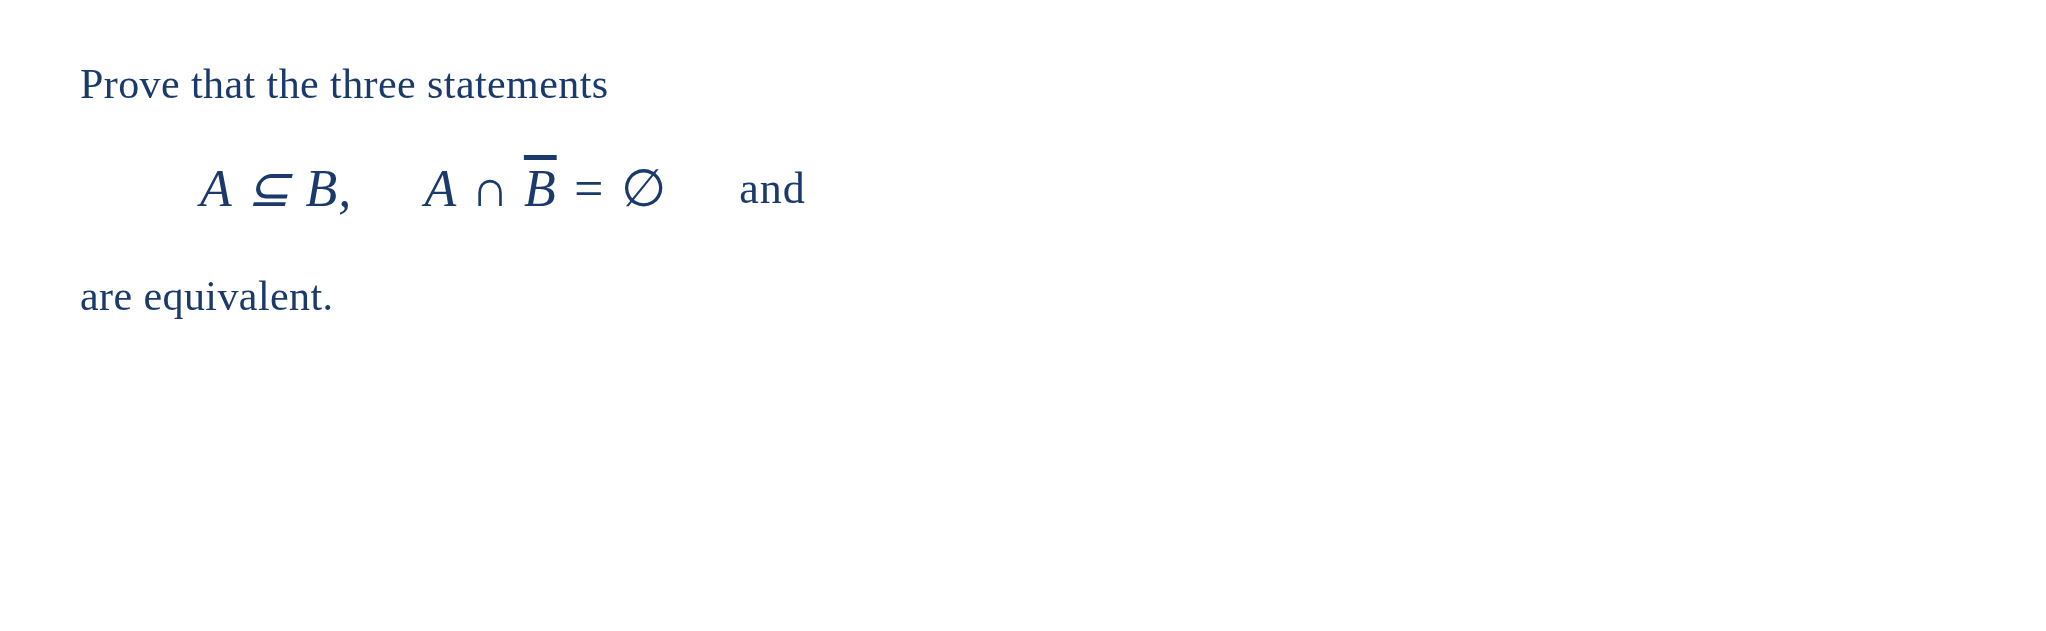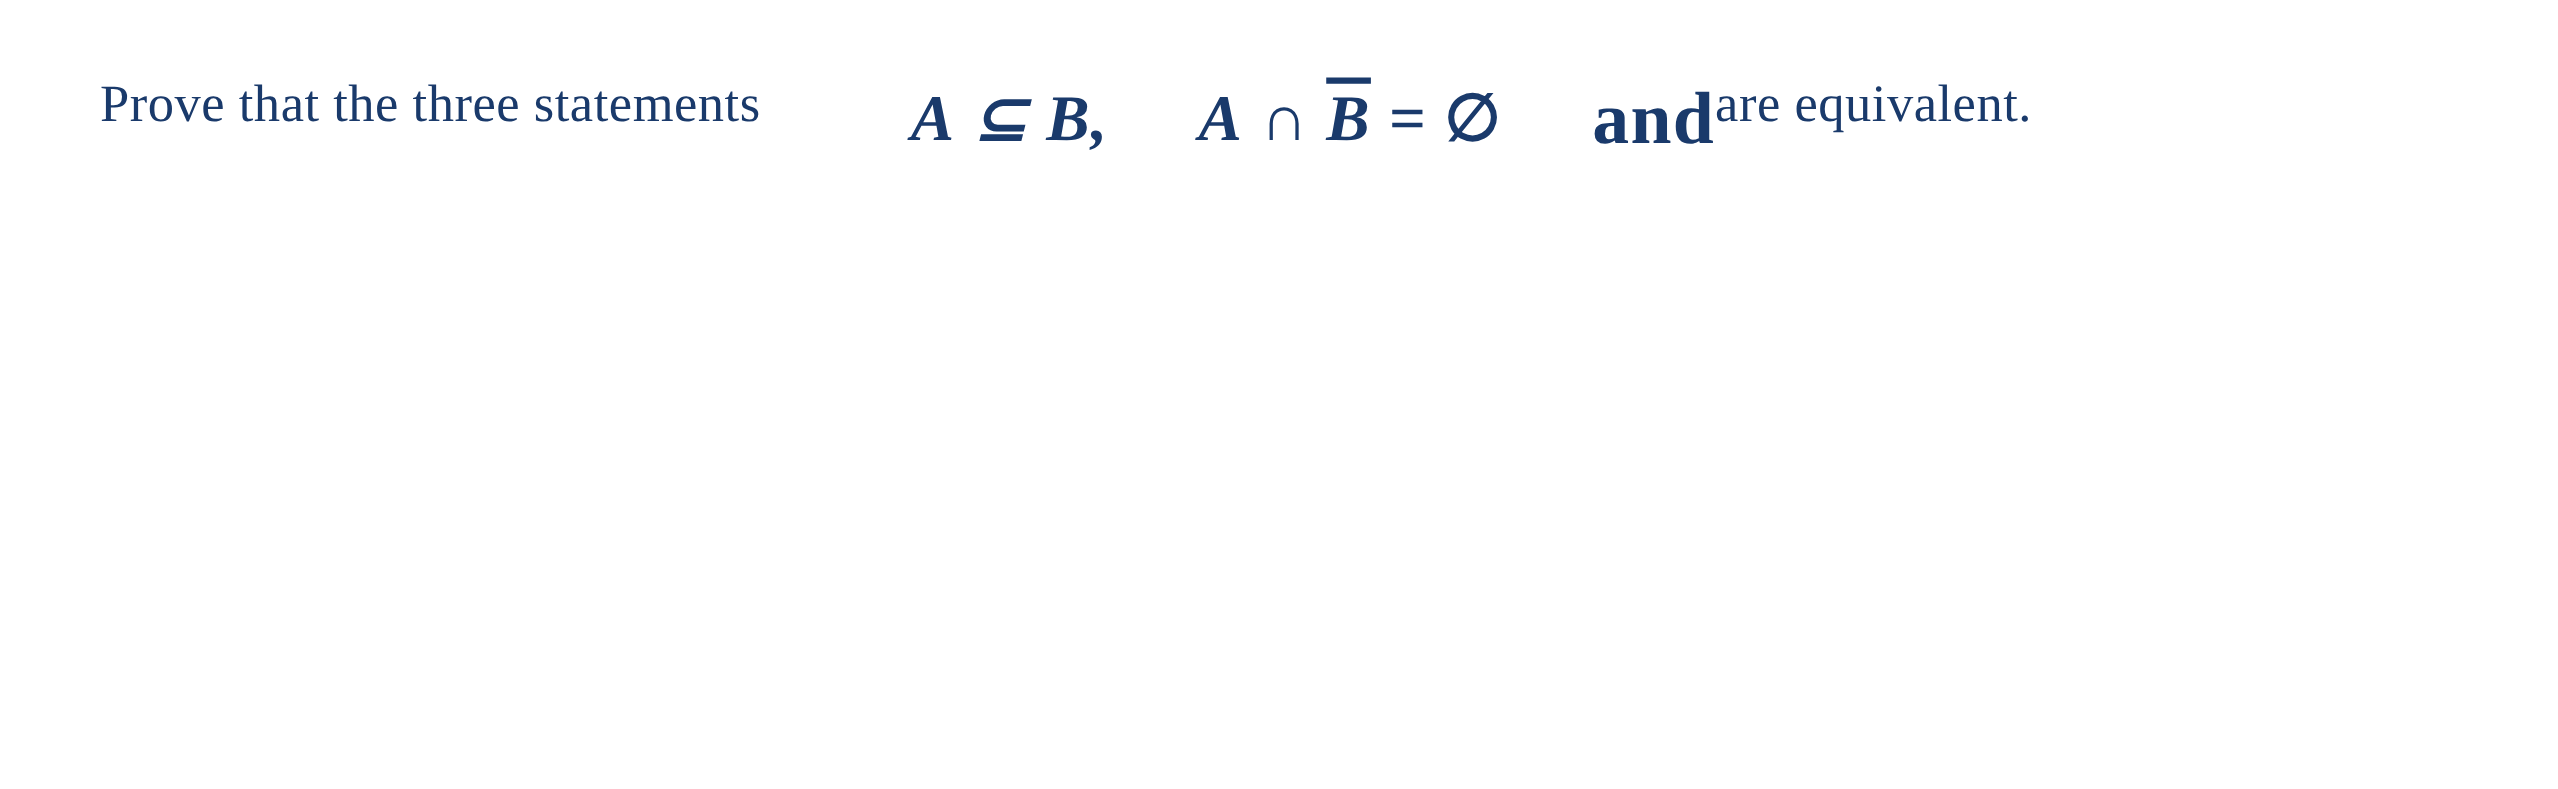--- a/index.html
+++ b/index.html
@@ -14,50 +14,50 @@
       height: 631px;
       display: flex;
       align-items: flex-start;
       justify-content: flex-start;
       padding: 60px 80px;
       font-family: "Times New Roman", Times, serif;
     }
 
     .content {
       display: flex;
-      flex-direction: row;
+      flex-direction: column;
       gap: 0;
     }
 
     .line-intro {
       font-size: 42px;
       color: #1a3a6b;
       font-style: normal;
       margin-bottom: 50px;
       letter-spacing: 0.01em;
     }
 
     .math-line {
       font-size: 52px;
       color: #1a3a6b;
       font-style: italic;
       padding-left: 120px;
-      margin-bottom: 54px;
+      margin-bottom: 28px;
       display: flex;
       align-items: center;
       gap: 32px;
       letter-spacing: 0.02em;
-      font-weight: bold;
     }
 
     .line-conclusion {
       font-size: 42px;
       color: #1a3a6b;
       font-style: normal;
       letter-spacing: 0.01em;
+      margin-top: 26px;
     }
 
     .math-text {
       font-style: normal;
       font-size: 48px;
     }
 
     .overline {
       text-decoration: overline;
       font-style: italic;
@@ -77,18 +77,18 @@
   <div class="math-line">
 
     <span>
       <i>A</i>&nbsp;⊆&nbsp;<i>B</i>,
     </span>
 
     <span style="margin-left:40px;text-align:right;">
       <i>A</i>&nbsp;∩&nbsp;<span class="overline">B</span>&nbsp;=&nbsp;<span class="emptyset">∅</span>
     </span>
 
-    <span class="math-text" style="margin-left:40px; font-style:normal; font-size:59px;text-align:center;">and</span>
+    <span class="math-text" style="margin-left:40px; font-style:normal; font-size:44px;text-align:center;">and</span>
 
   </div>
 
   <div class="line-conclusion">are equivalent.</div>
 </div>
 
 </body></html>

